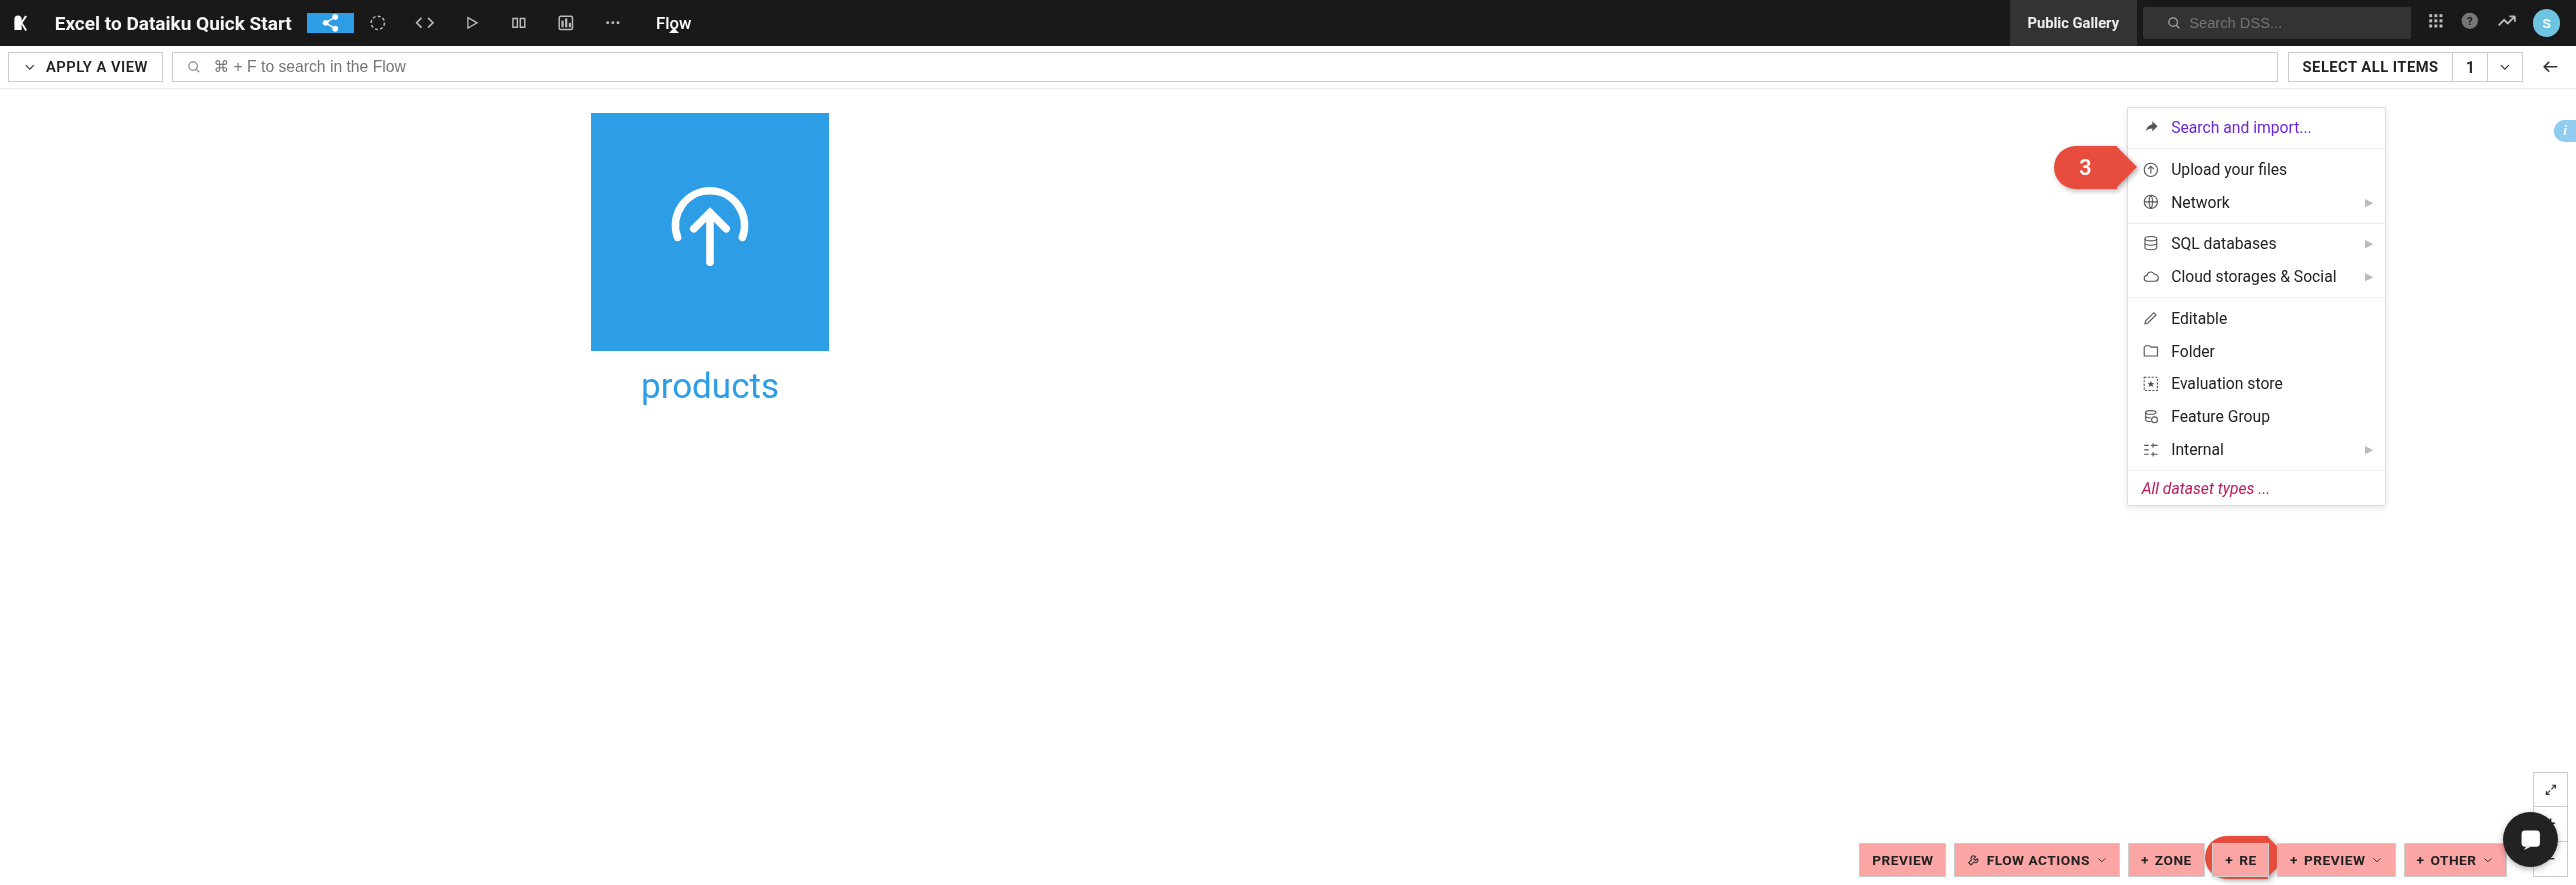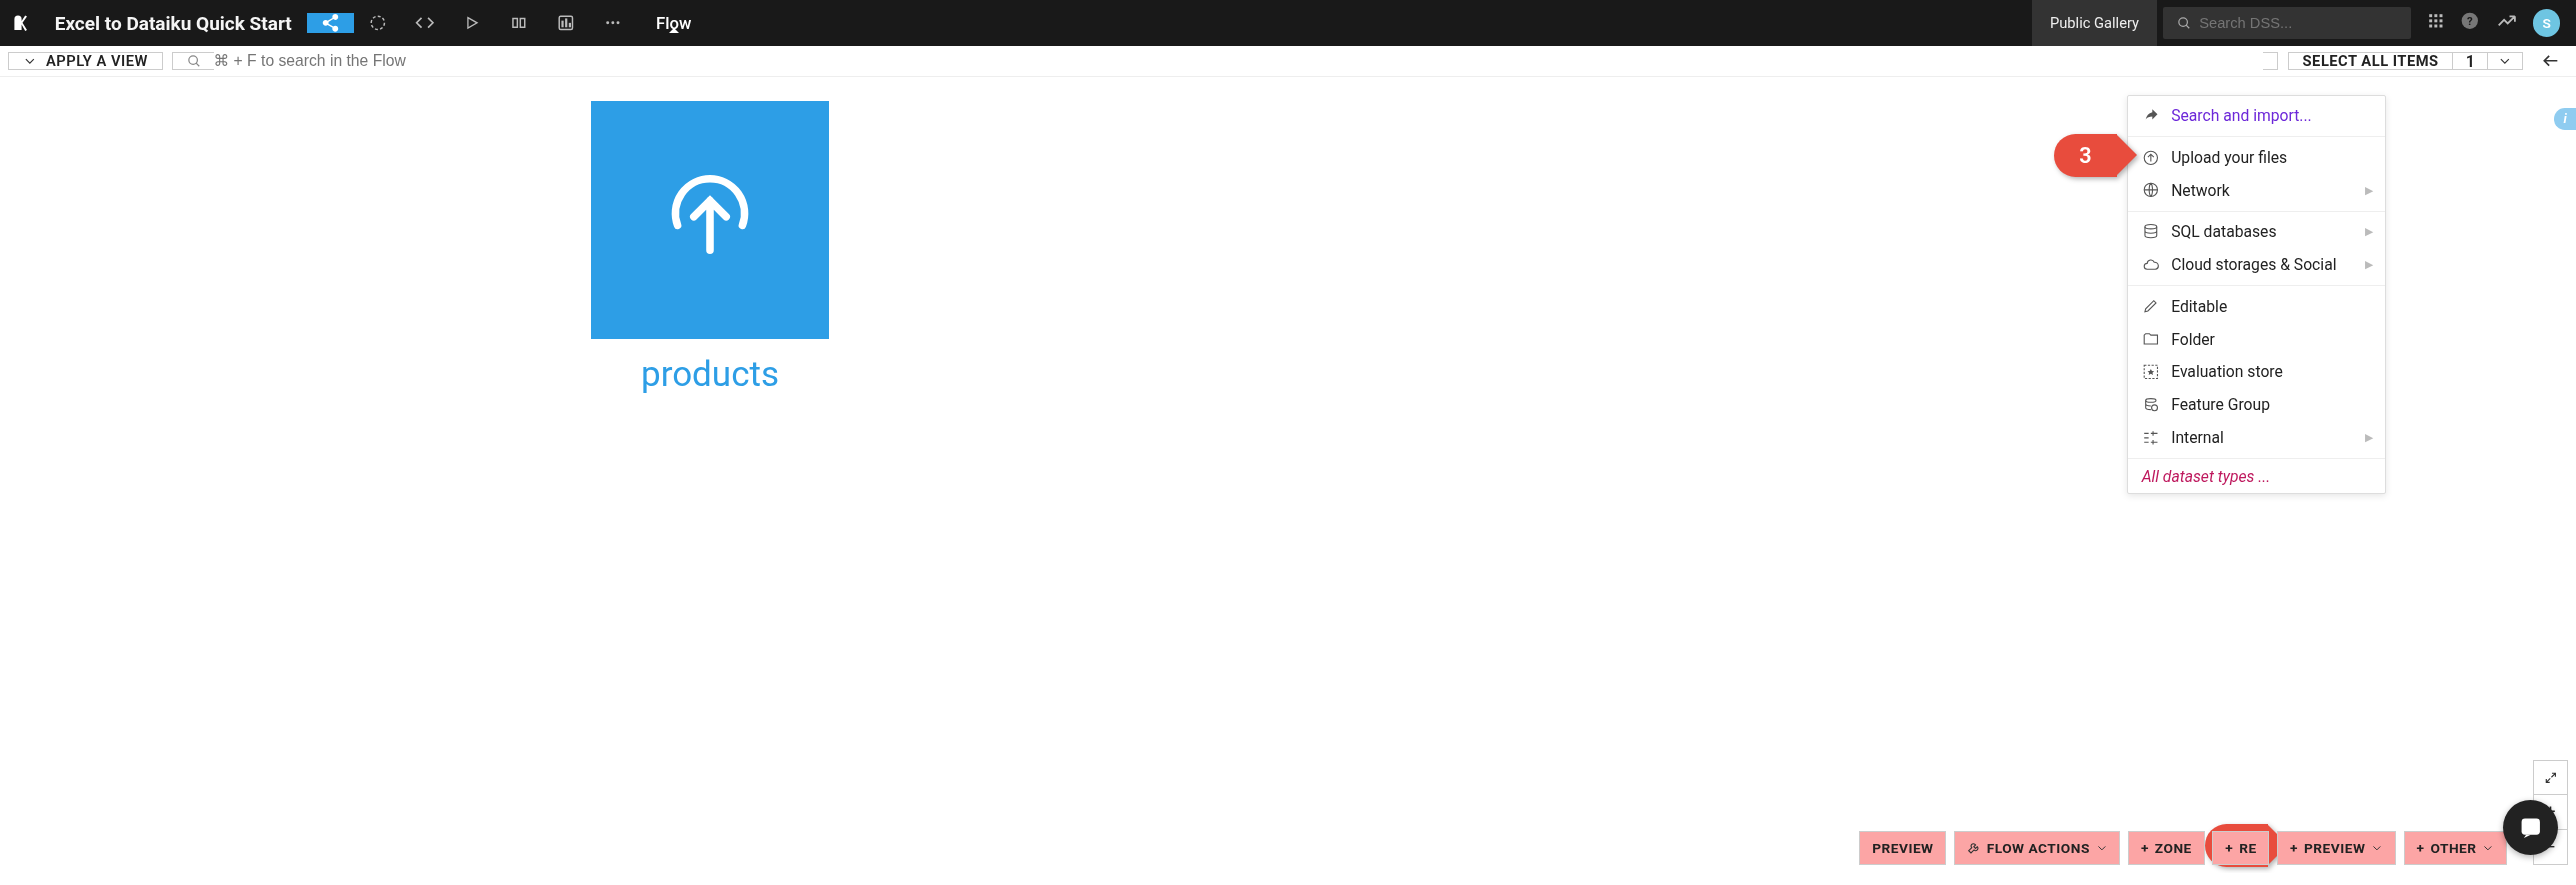--- a/index.html
+++ b/index.html
@@ -11,30 +11,30 @@
   .logo { width: 39px; display: flex; align-items: center; justify-content: center; }
   .project-title { padding: 0 15.7px; display: flex; align-items: center; font-size: 19px; font-weight: 700; color: #f5f5f5; text-align: right; }
   .topbar-icons { display: flex; align-items: stretch; }
   .topbar-icon { width: 47px; display: flex; align-items: center; justify-content: center; cursor: pointer; }
   .topbar-icon.active { background: #2d9ee6; }
   .topbar-icon svg { fill: #bbb; }
   .topbar-icon.active svg { fill: #fff; }
   .flow-label { display: flex; align-items: center; padding: 0 19.6px; font-size: 16.7px; font-weight: 500; color: #fff; position: relative; }
   .flow-label::after { content: ''; position: absolute; bottom: 0; left: 50%; transform: translateX(-50%); border: 5.9px solid transparent; border-bottom-color: #fff; }
   .topbar-spacer { flex: 1; }
-  .public-gallery { background: #333; padding: 0 17.7px; display: flex; align-items: center; font-size: 14.7px; color: #eee; cursor: pointer; }
-  .search-box { background: #333; margin-left: 5.9px; display: flex; align-items: center; padding: 0 14px; height: 32px; align-self: center; min-width: 216px; border-radius: 2px; }
+  .public-gallery { background: #333; padding: 0 17.7px; display: flex; align-items: center; font-size: 14.7px; color: #eee; cursor: pointer; font-weight: bold; }
+  .search-box { background: #333; margin-left: 5.9px; display: flex; align-items: center; padding: 0 24px; height: 32px; align-self: center; min-width: 216px; border-radius: 2px; }
   .search-box input { background: transparent; border: none; outline: none; color: #ccc; font-size: 14.7px; flex: 1; margin-left: 7.9px; }
   .topbar-right { display: flex; align-items: center; gap: 15.7px; padding: 0 15.7px; }
   .apps-icon { cursor: pointer; }
   .help-icon, .trend-icon { cursor: pointer; }
   .user-avatar { width: 27.5px; height: 27.5px; border-radius: 50%; background: #6ec5e2; color: #fff; display: flex; align-items: center; justify-content: center; font-size: 13.7px; font-weight: 600; cursor: pointer; }
   
   
-  .toolbar { height: 31px; display: flex; align-items: stretch; padding: 5.9px 7.9px; gap: 9.8px; border-bottom: 1px solid #eee; }
+  .toolbar { height: 43px; display: flex; align-items: stretch; padding: 5.9px 7.9px; gap: 9.8px; border-bottom: 1px solid #eee; }
   .toolbar-btn { border: 1px solid #ccc; background: #fff; display: flex; align-items: center; padding: 0 13.7px; gap: 9.8px; font-size: 14.7px; font-weight: 600; letter-spacing: 0.5px; cursor: pointer; }
   .toolbar-search { flex: 1; border: 1px solid #ccc; display: flex; align-items: center; padding: 0 13.7px; gap: 11.8px; }
   .toolbar-search input { border: none; outline: none; flex: 1; font-size: 15.7px; color: #666; }
   .toolbar-search .kbd { color: #aaa; font-size: 15.7px; }
   .select-all-group { display: flex; }
   .select-all-btn { border: 1px solid #ccc; display: flex; align-items: center; padding: 0 13.7px; font-size: 14.7px; font-weight: 700; letter-spacing: 0.5px; cursor: pointer; }
   .select-count { border: 1px solid #ccc; border-left: none; width: 35px; display: flex; align-items: center; justify-content: center; font-weight: 600; }
   .select-chev { border: 1px solid #ccc; border-left: none; width: 35px; display: flex; align-items: center; justify-content: center; cursor: pointer; }
   .collapse-btn { width: 35px; display: flex; align-items: center; justify-content: center; cursor: pointer; }
   

